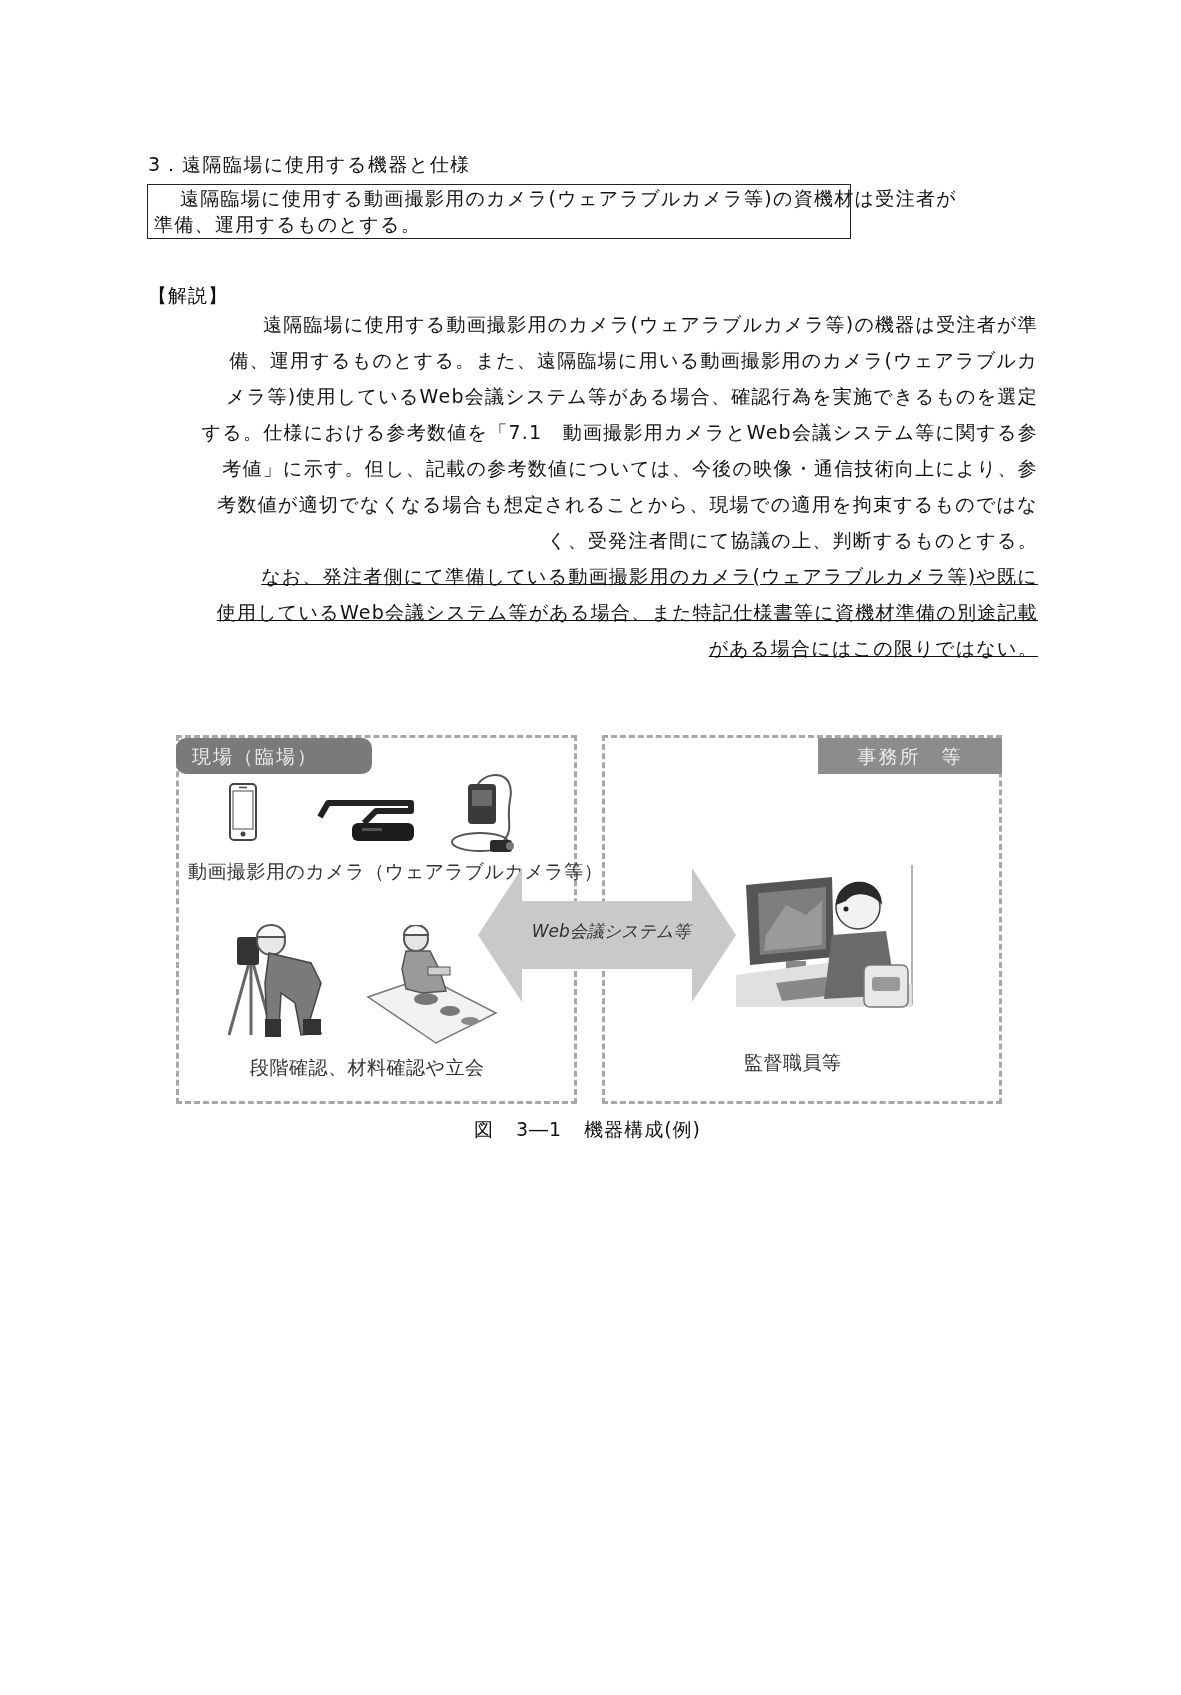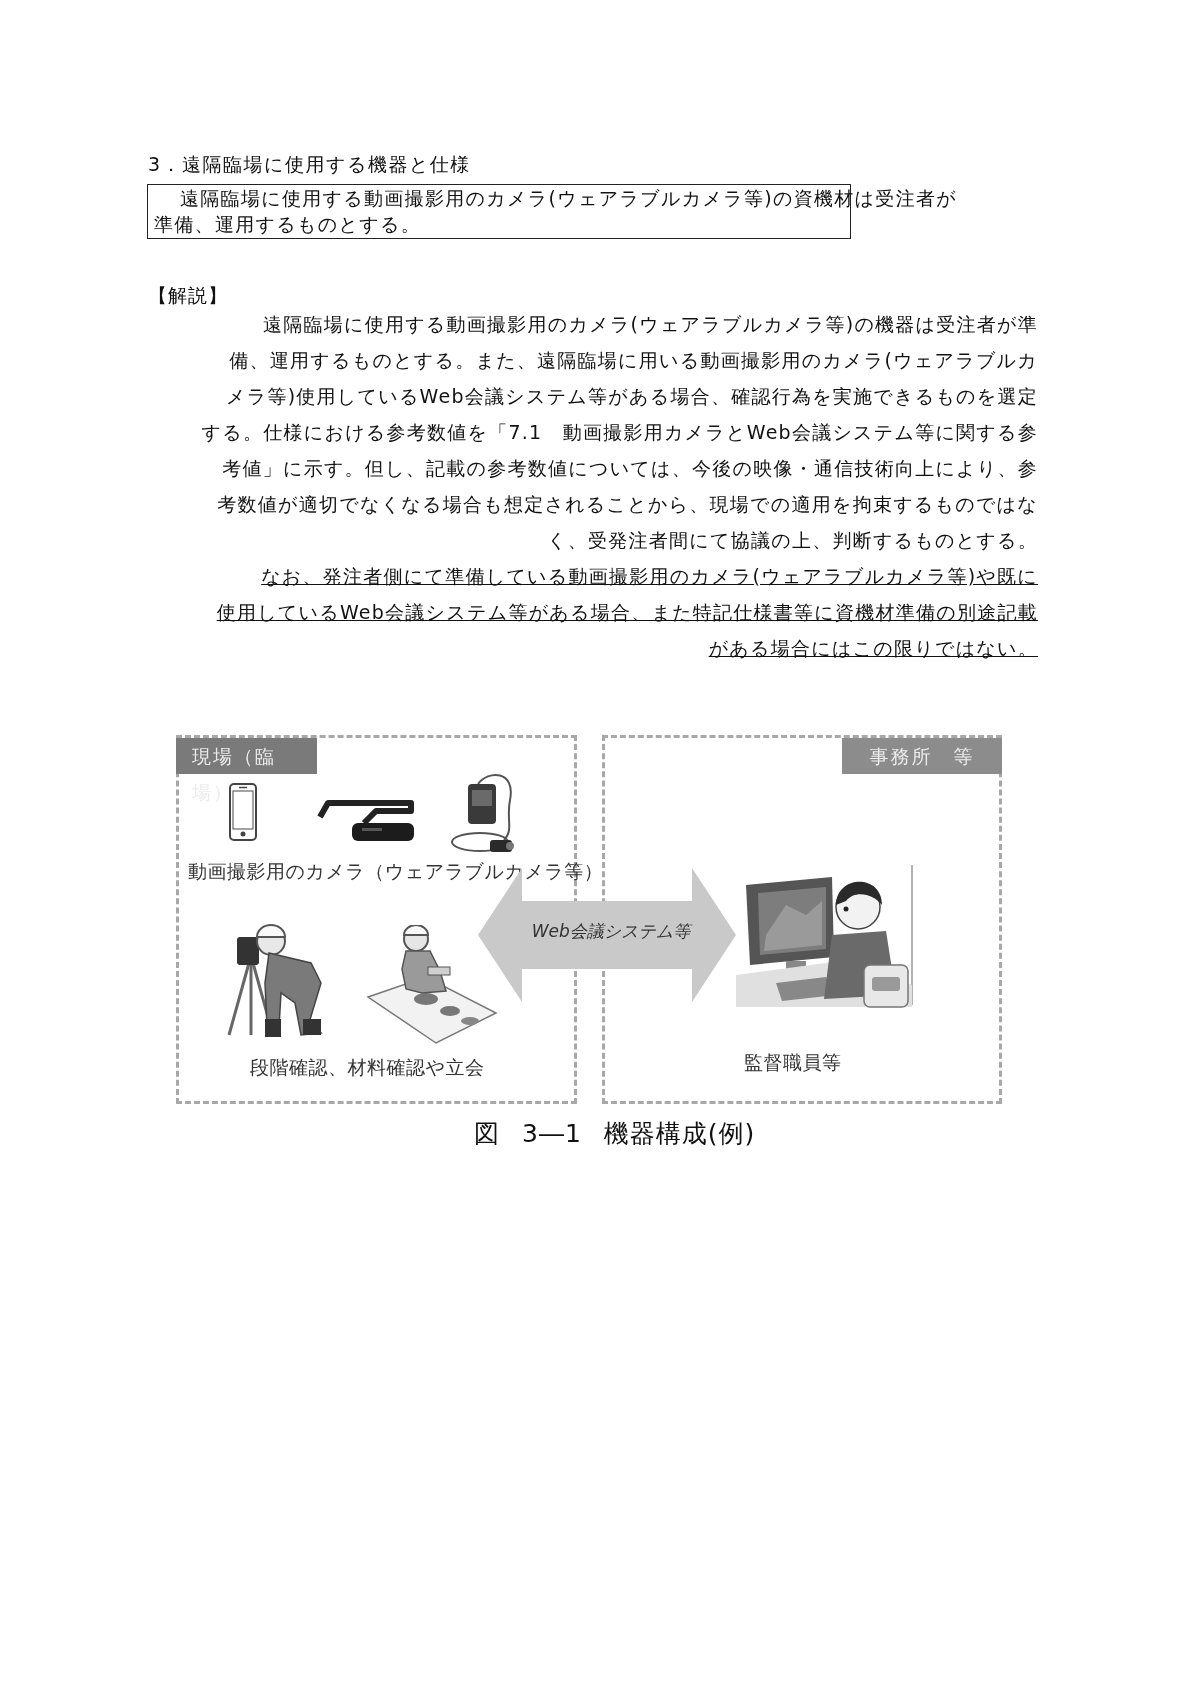--- a/index.html
+++ b/index.html
@@ -32,32 +32,32 @@
     position: absolute; box-sizing: border-box;
     border: 3px dashed #a8a8a8;
   }
   .box-left { left: 0; top: 0; width: 401px; height: 369px; }
   .box-right { left: 426px; top: 0; width: 400px; height: 369px; }
   .tag {
     position: absolute; background: #7a7a7a; color: #ececec;
     font-size: 19px; line-height: 36px; height: 36px; letter-spacing: 2px;
     padding: 0 16px; box-sizing: border-box;
   }
-  .tag-left { left: 0; top: 3px; width: 141px; }
-  .tag-right { right: 0; top: 3px; width: 160px; text-align: center; background: #8c8c8c; }
+  .tag-left { left: 0; top: 3px; width: 196px; border-radius: 10px; }
+  .tag-right { right: 0; top: 3px; width: 184px; text-align: center; background: #8c8c8c; }
 
   .fig-label { position: absolute; font-size: 19px; color: #333; letter-spacing: 0.5px; white-space: nowrap; }
 
   .arrow { position: absolute; left: 302px; top: 133px; width: 258px; height: 134px; }
   .arrow-label {
     position: absolute; left: 350px; top: 185px; width: 170px; text-align: center;
     font-size: 17px; color: #333; white-space: nowrap; font-style: italic;
   }
 
-  .caption { position: absolute; left: 474px; top: 1117px; font-size: 25px; letter-spacing: 1px; white-space: nowrap; }
+  .caption { position: absolute; left: 474px; top: 1117px; font-size: 19px; letter-spacing: 1px; white-space: nowrap; }
   .caption span { margin-right: 22px; }
 </style>
 </head>
 <body>
 
 <div class="page">
 
   <div class="section-heading">3．遠隔臨場に使用する機器と仕様</div>
 
   <div class="rule-box">

